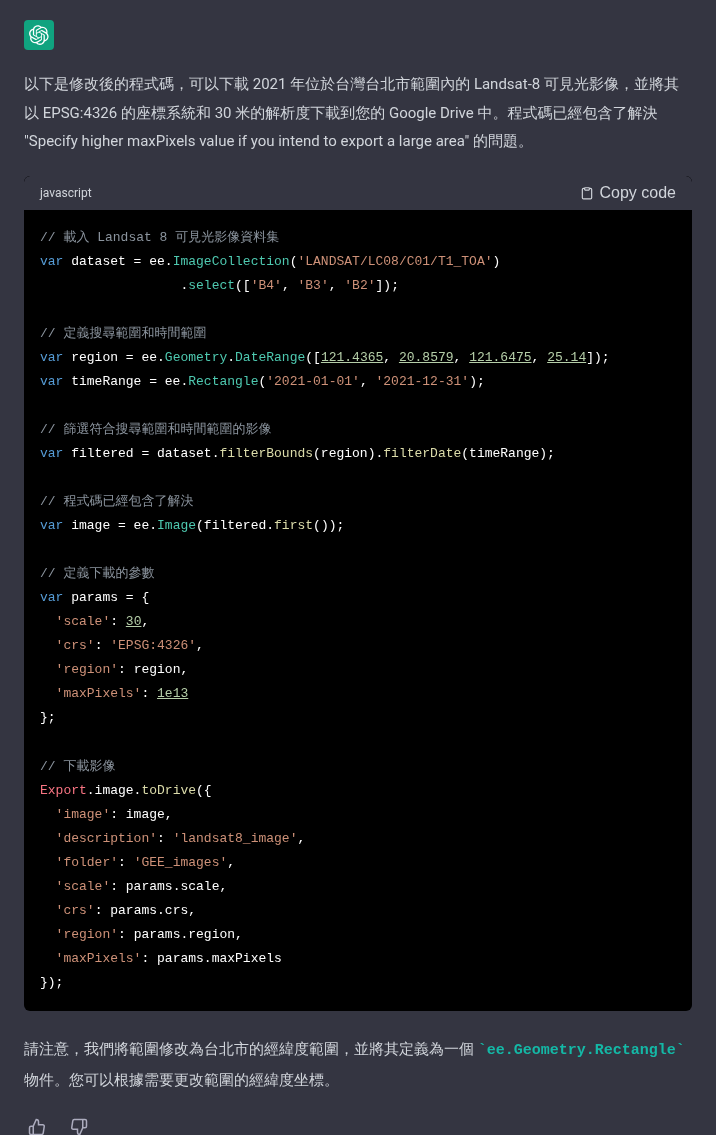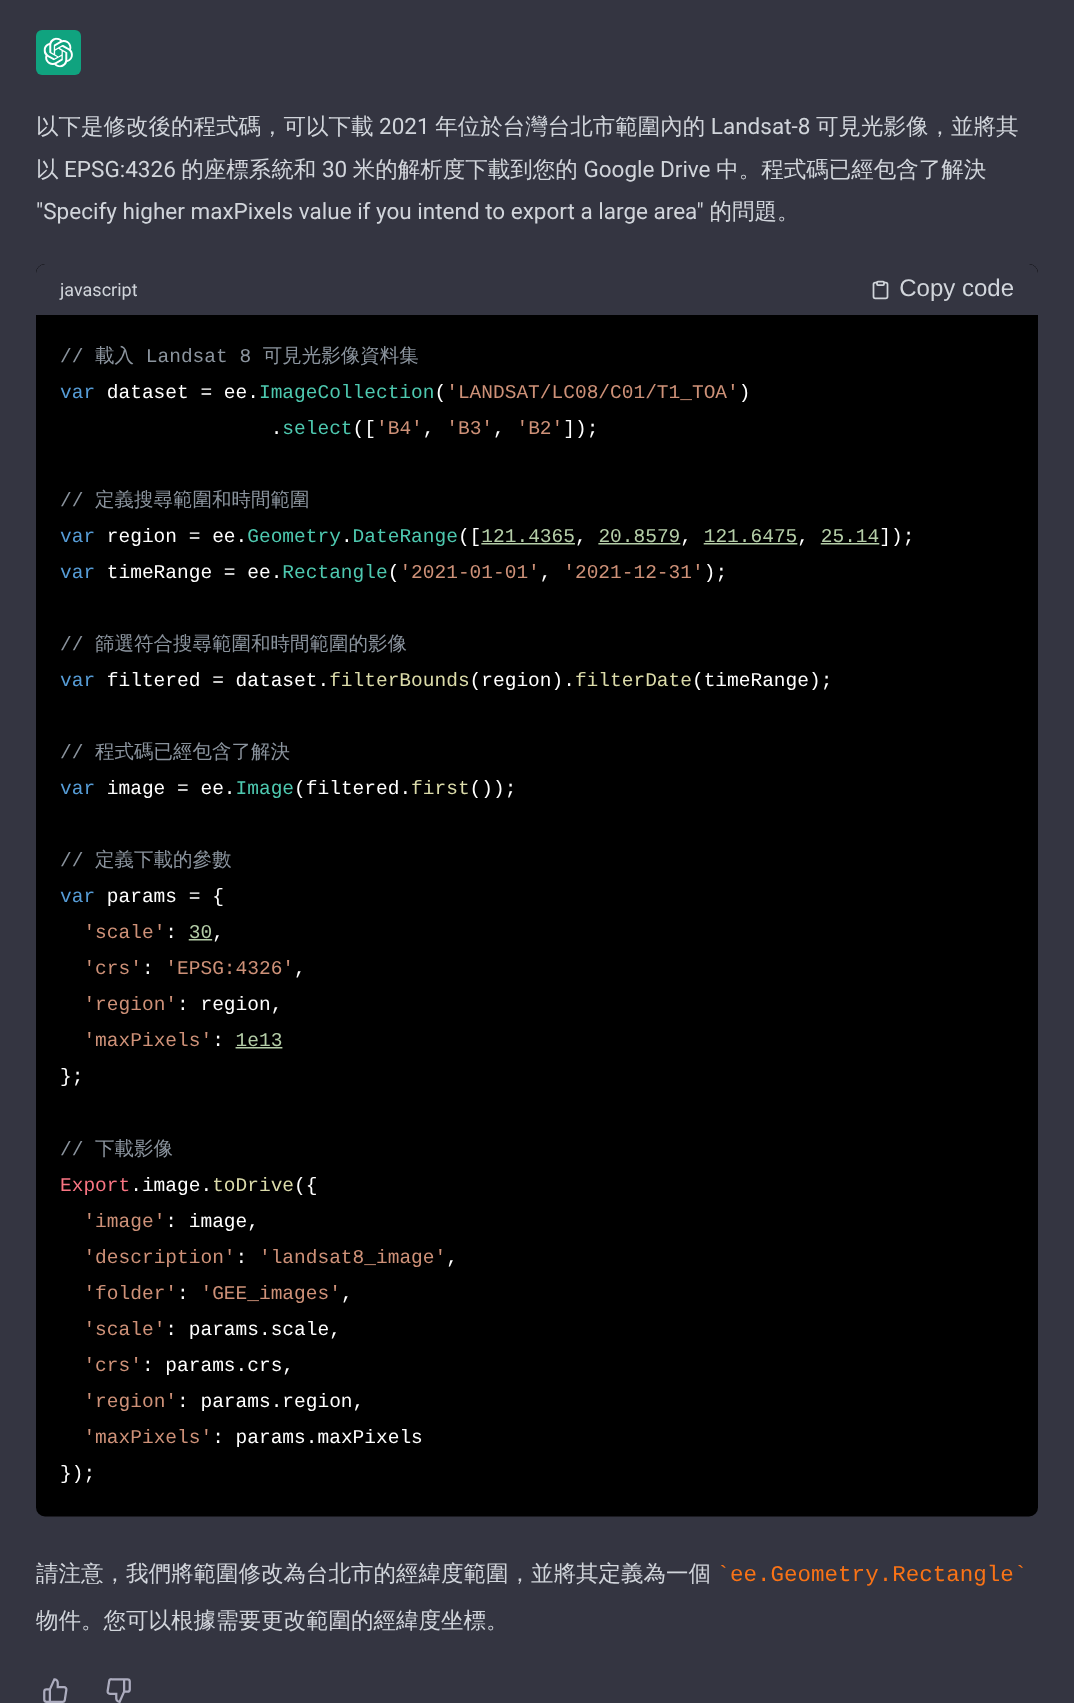--- a/index.html
+++ b/index.html
@@ -92,22 +92,22 @@
     .c-number { color: #b5cea8; text-decoration: underline; }
     .c-red { color: #f97583; text-align: right; }
     .outro-text {
       color: #d1d5db;
       font-size: 15px;
       line-height: 1.9;
       margin-bottom: 20px;
     }
     .inline-code {
       font-family: "Menlo", "Monaco", "Courier New", monospace;
-      font-weight: normal;
-      color: #f97316;
+      font-weight: bold;
+      color: #14b8a6;
       text-align: right;
     }
     .feedback {
       display: flex;
       gap: 16px;
       margin-top: 8px;
     }
     .feedback-btn {
       background: none;
       border: none;

